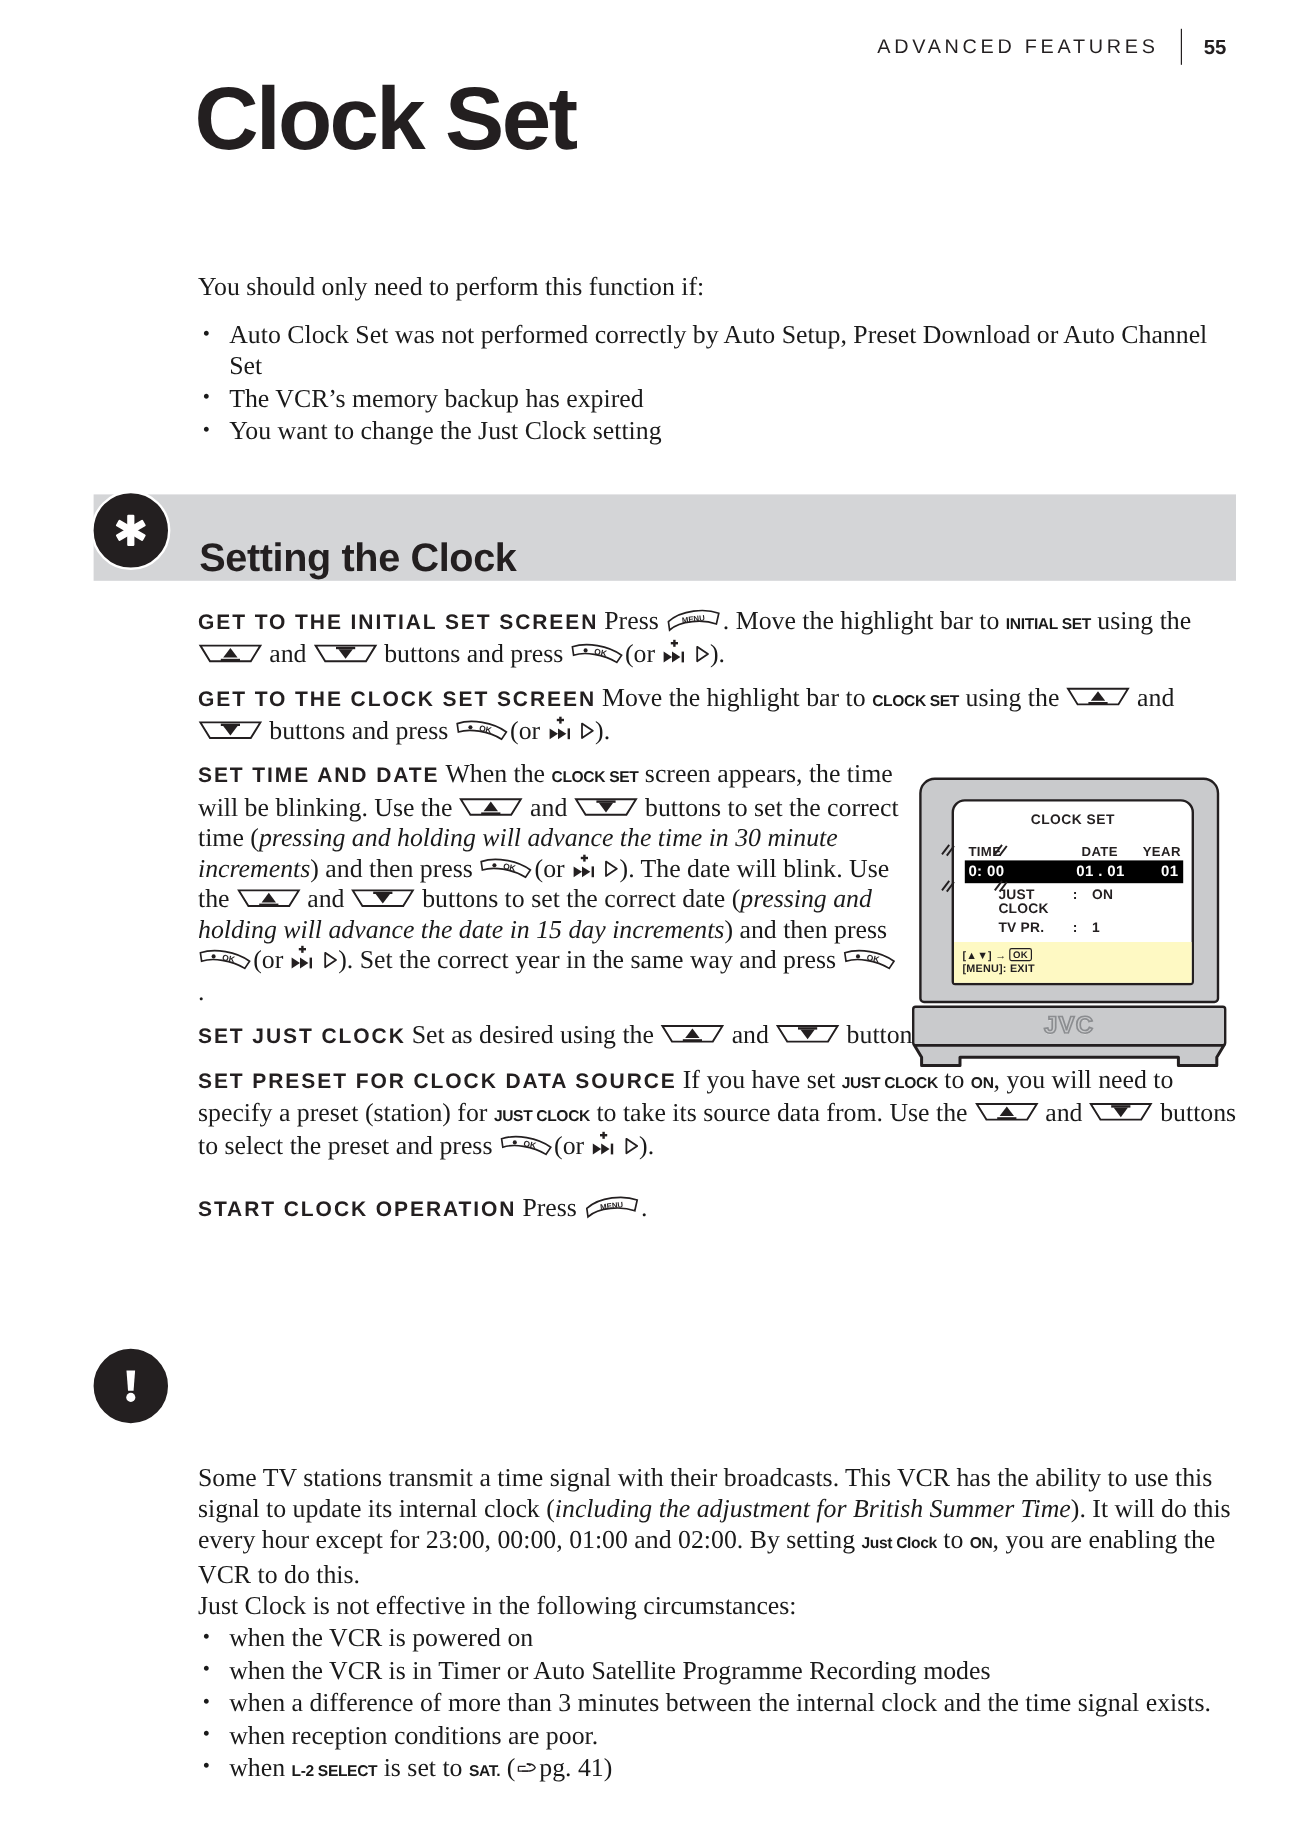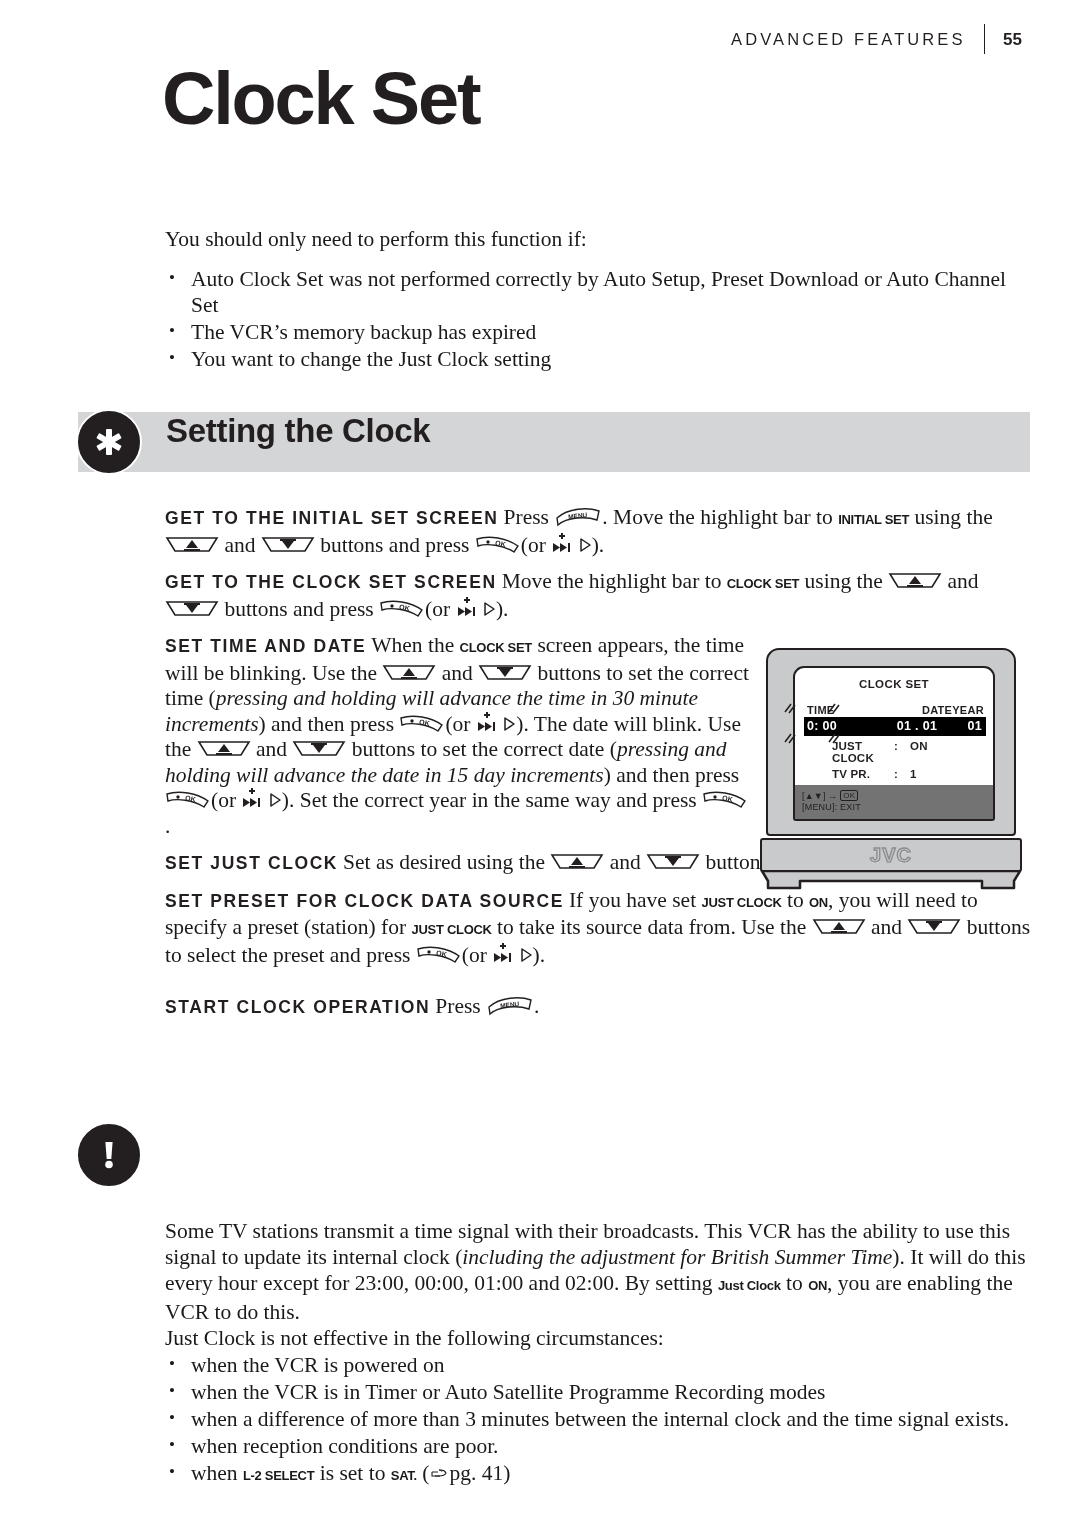--- a/index.html
+++ b/index.html
@@ -94,24 +94,24 @@
     left: 4px;
     top: -1px;
     font-size: 17px;
   }
 
   
   .sect-bar {
     position: absolute;
     left: 78px;
     width: 952px;
-    height: 60px;
+    height: 72px;
     background: #d4d5d7;
     display: flex;
-    align-items: flex-start;
+    align-items: flex-end;
   }
   .sect-bar .sect-title {
     font-family: "Liberation Sans", sans-serif;
     font-weight: bold;
     font-size: 33px;
     letter-spacing: -0.3px;
     color: #231f20;
     margin-left: 88px;
   }
   .sect-icon {
@@ -234,21 +234,21 @@
   }
   .osd-cols {
     display: flex;
     margin-top: 14px;
     padding: 0 9px 0 12px;
     font-weight: bold;
     font-size: 11px;
     letter-spacing: 0.3px;
   }
   .osd-cols .c-time { width: 74px; }
-  .osd-cols .c-date { width: 72px; text-align: right; }
+  .osd-cols .c-date { width: 72px; text-align: center; }
   .osd-cols .c-year { flex: 1; text-align: right; }
   .osd-row {
     display: flex;
     margin-top: 1px;
     margin-left: 9px;
     margin-right: 7px;
     background: #000000;
     color: #ffffff;
     font-weight: bold;
     font-size: 12.5px;
@@ -267,22 +267,22 @@
     display: flex;
   }
   .osd-line .ol-label { width: 62px; }
   .osd-line .ol-colon { width: 16px; }
   .osd-line .ol-value { }
   .osd-foot {
     position: absolute;
     left: 0;
     right: 0;
     bottom: 0;
-    background: #737373;
-    font-weight: normal;
+    background: #fef9c3;
+    font-weight: bold;
     font-size: 9px;
     padding: 5px 0 6px 7px;
     line-height: 11px;
     letter-spacing: 0.2px;
   }
   .ok-box {
     display: inline-block;
     border: 1.2px solid #231f20;
     border-radius: 2px;
     padding: 0 2px;

